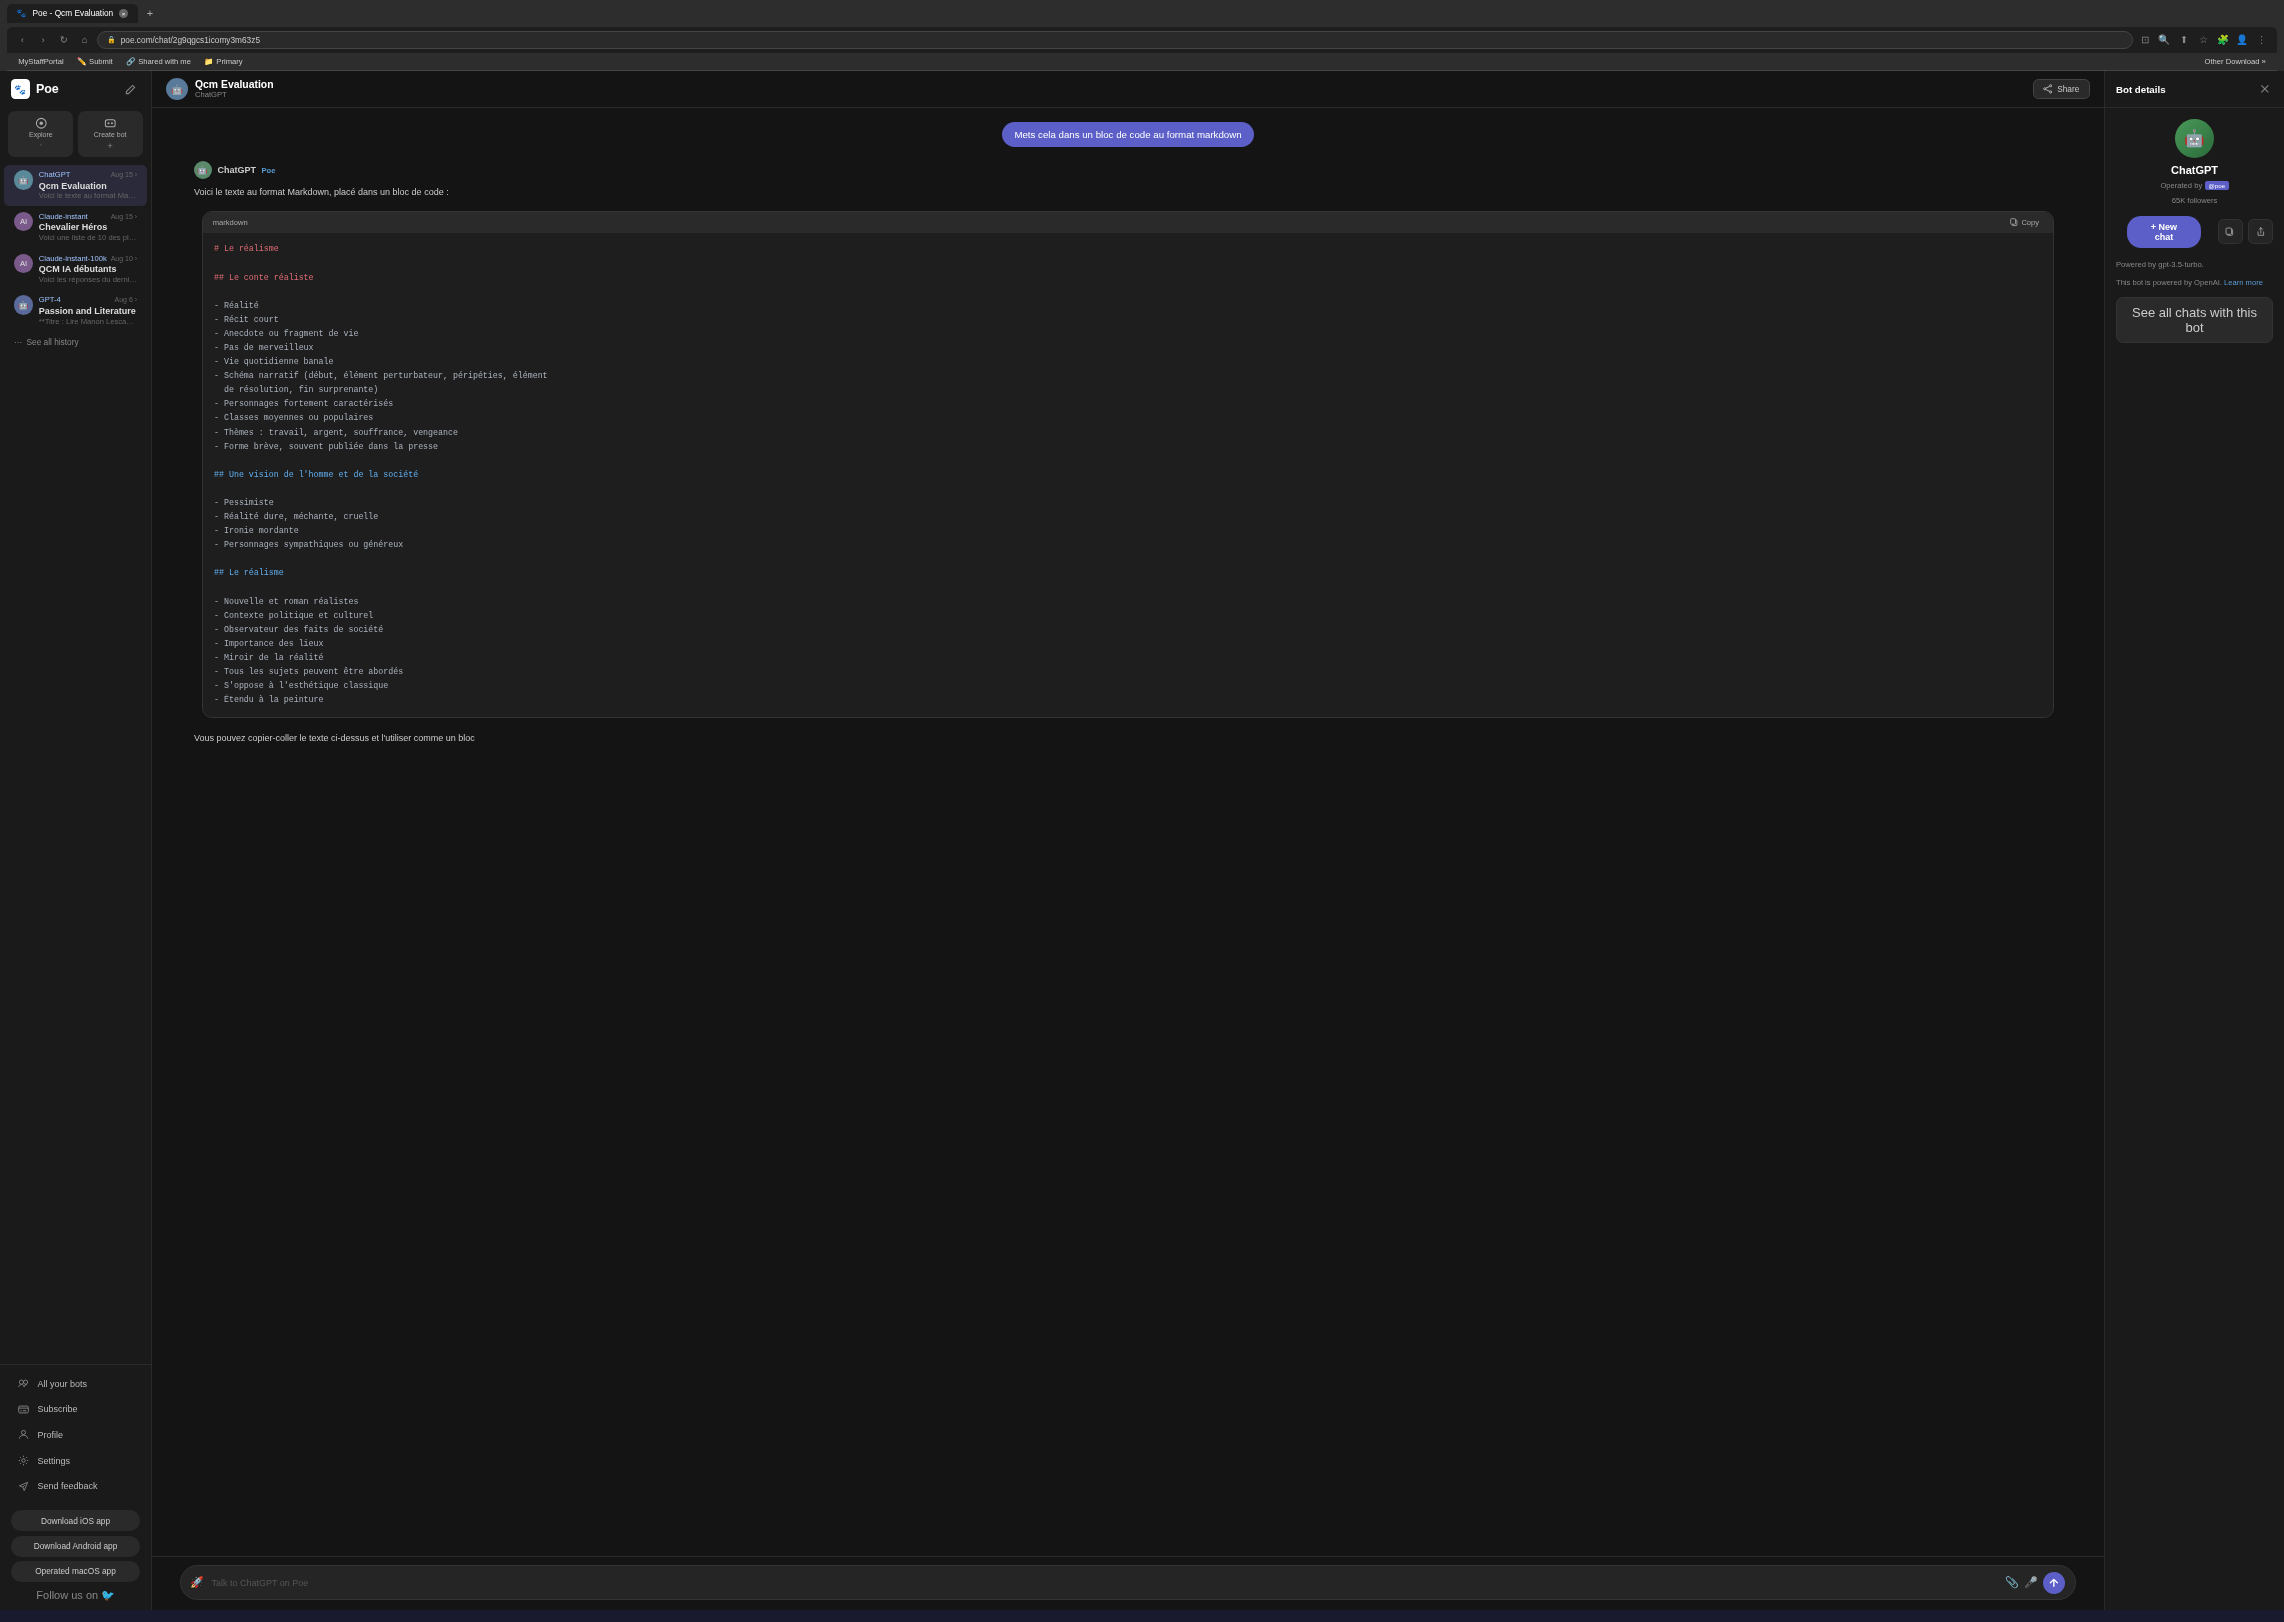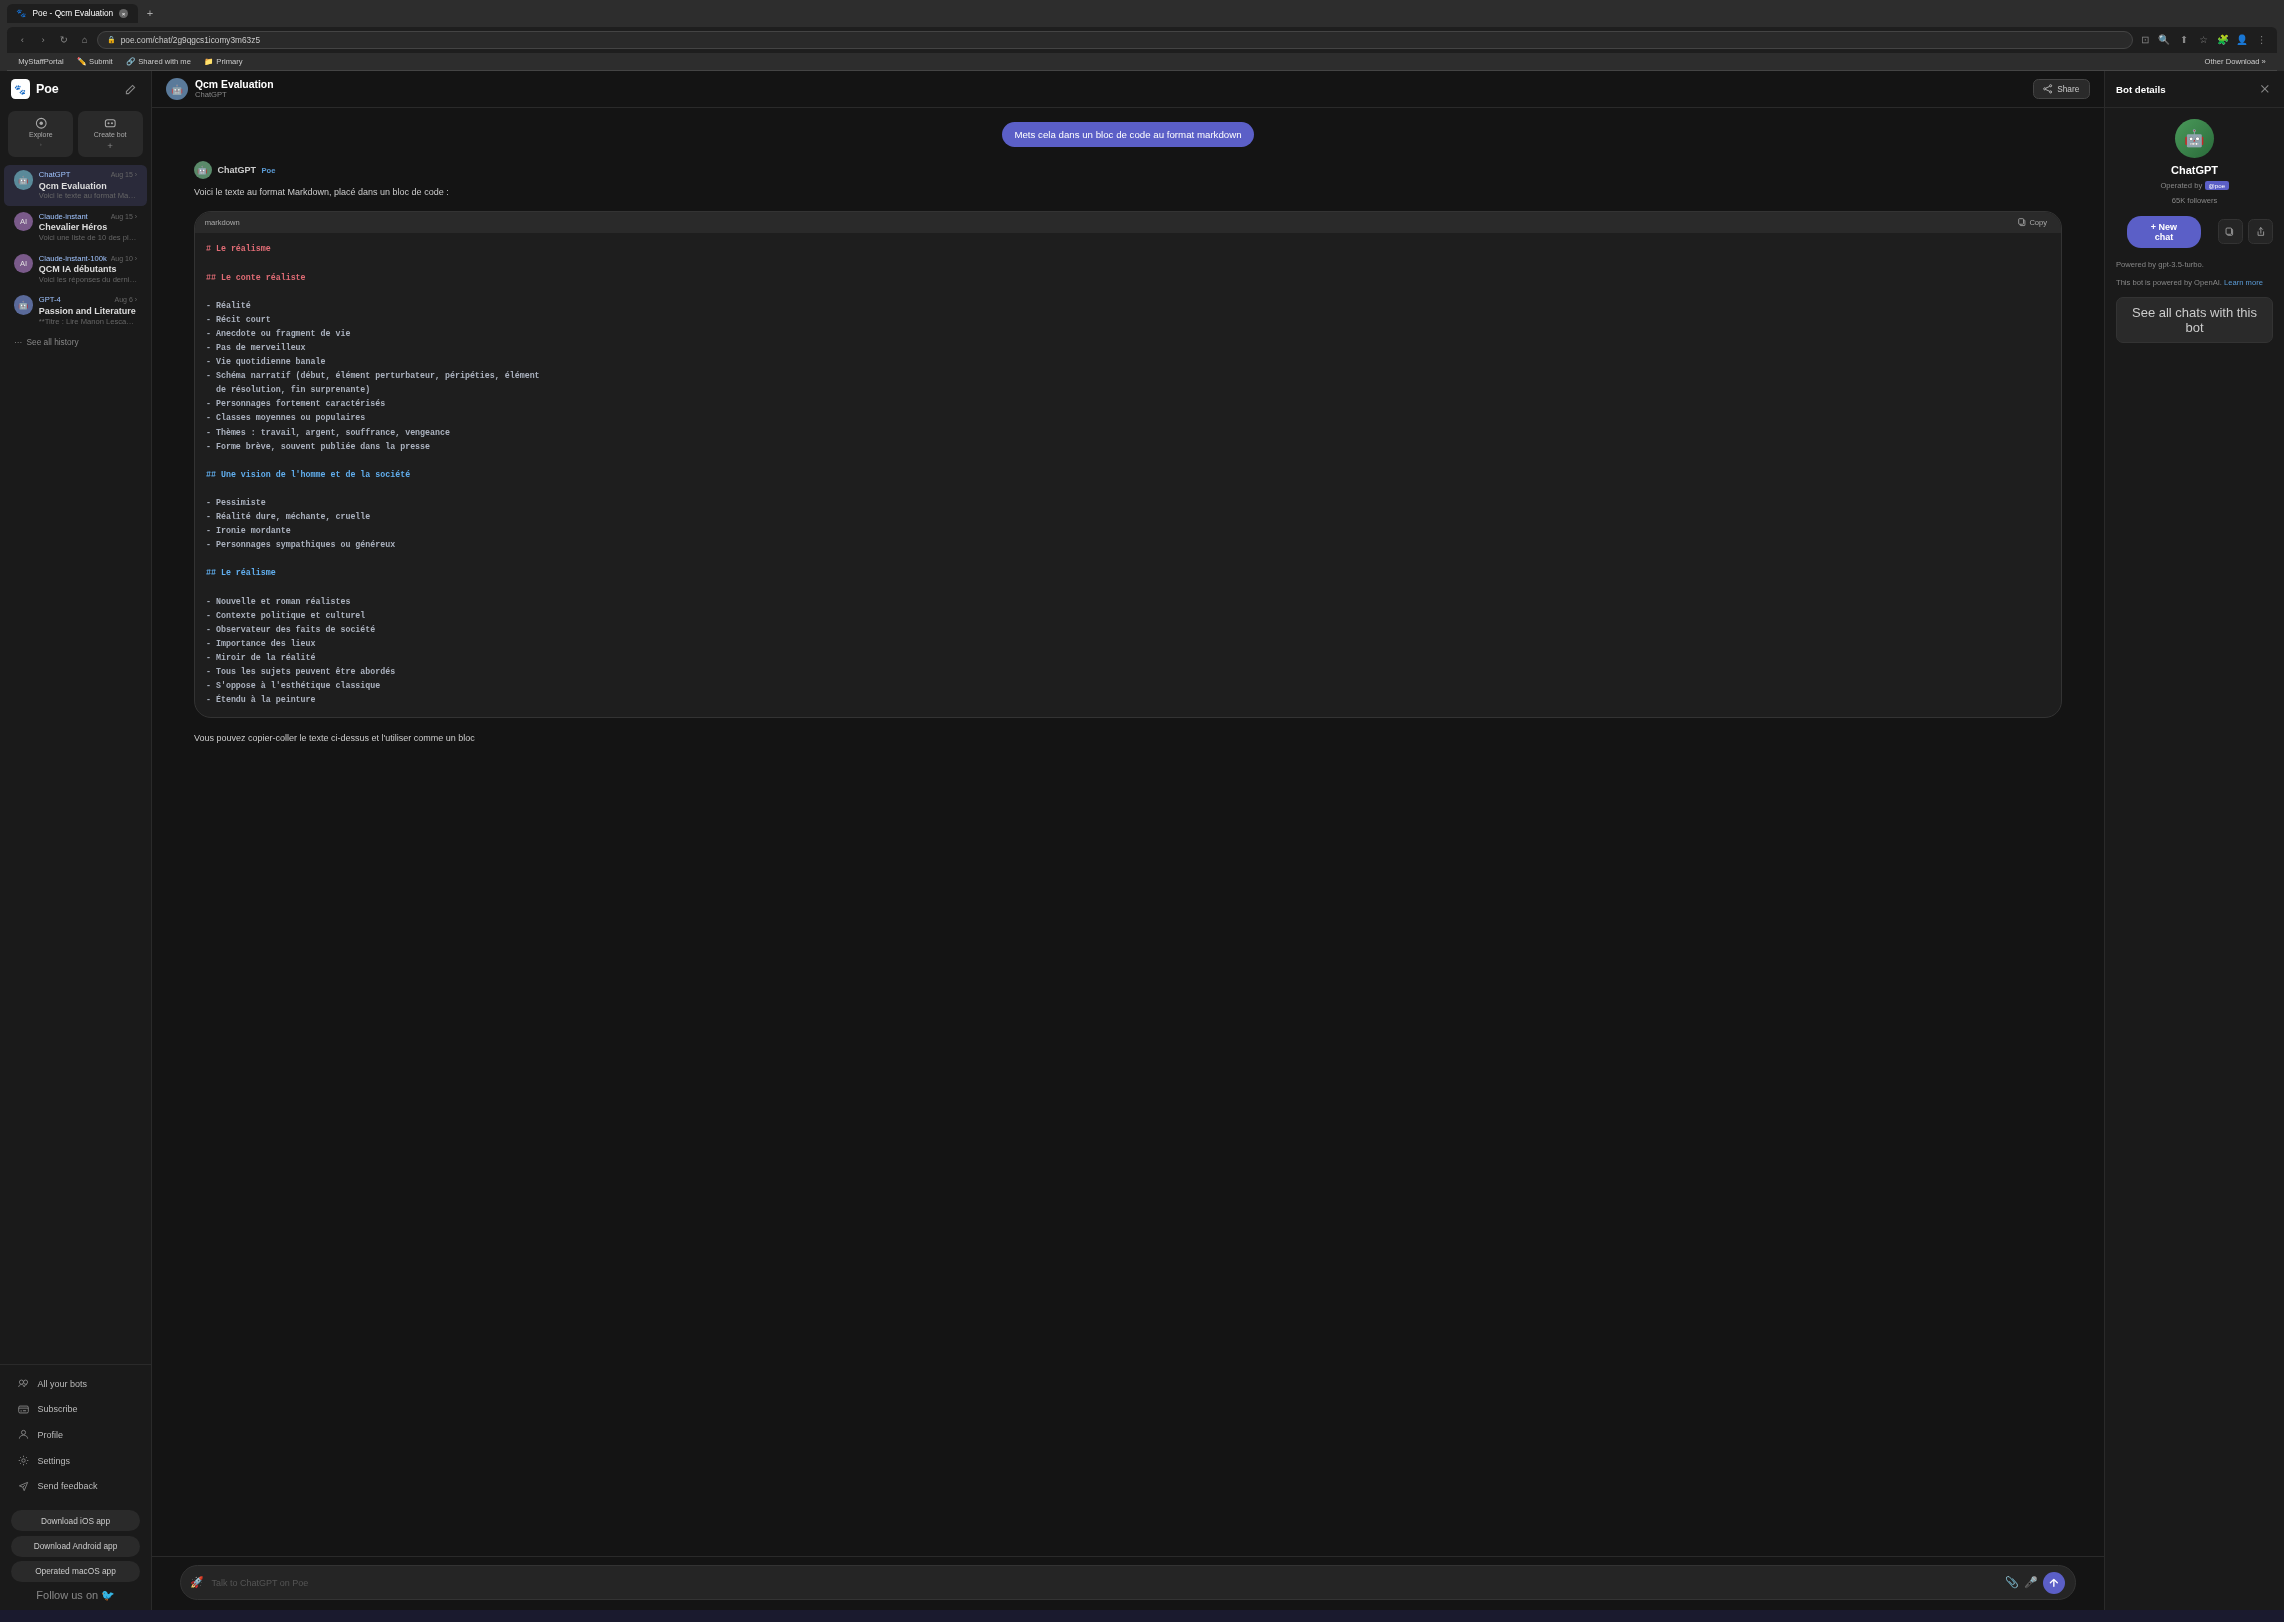--- a/index.html
+++ b/index.html
@@ -67,24 +67,24 @@
     .chat-header-subtitle { font-size: 7.6px; color: #888; }
     .share-btn { background: #2a2a2a; border: 0.7px solid #444; color: #ccc; padding: 4.2px 9.7px; border-radius: 5.5px; font-size: 8.3px; cursor: pointer; display: flex; align-items: center; gap: 4.2px; }
 
     .chat-messages { flex: 1; overflow-y: auto; padding: 14px 42px; display: flex; flex-direction: column; gap: 14px; }
     .user-message-bubble { background: #5b5fc7; color: #fff; padding: 7px 12.5px; border-radius: 12.5px; font-size: 9.7px; align-self: center; max-width: 60%; text-align: center; }
     .bot-message { display: flex; flex-direction: column; gap: 5.5px; }
     .bot-message-header { display: flex; align-items: center; gap: 5.5px; font-size: 9px; font-weight: 600; color: #ccc; }
     .bot-avatar { width: 18px; height: 18px; border-radius: 50%; background: #5a8a6a; display: flex; align-items: center; justify-content: center; font-size: 8.3px; }
     .bot-message-source { font-size: 7.6px; color: #5b9bd5; cursor: pointer; }
     .message-text { font-size: 9px; color: #ccc; line-height: 1.6; }
-    .code-block { background: #1e1e1e; border: 0.7px solid #333; border-radius: 17px; overflow: hidden; margin: 7px 0; }
+    .code-block { background: #1e1e1e; border: 0.7px solid #333; border-radius: 10px; overflow: hidden; margin: 7px 8px; }
     .code-block-header { background: #2a2a2a; padding: 4.2px 9.7px; font-size: 7.6px; color: #aaa; display: flex; justify-content: space-between; align-items: center; }
     .copy-btn { background: transparent; border: none; color: #aaa; font-size: 7.6px; cursor: pointer; display: flex; align-items: center; gap: 2.8px; padding: 1.4px 4.2px; border-radius: 2.8px; }
-    .code-content { padding: 9.7px 11px; font-family: 'Courier New', monospace; font-size: 8.3px; line-height: 1.7; font-weight: bold; }
+    .code-content { padding: 9.7px 11px; font-family: 'Courier New', monospace; font-size: 8.3px; line-height: 1.7; }
     .code-h1 { color: #e06c75; }
     .code-h2 { color: #e06c75; }
     .code-list { color: #abb2bf; }
     .code-subh { color: #61afef; }
 
     .chat-input-area { padding: 8.3px 28px 9.7px; border-top: 0.7px solid #2a2a2a; }
     .chat-input-box { background: #252525; border: 0.7px solid #333; border-radius: 18px; display: flex; align-items: center; padding: 5.5px 9.7px; gap: 7px; }
     .chat-input-icon { color: #888; font-size: 11px; cursor: pointer; }
     .chat-input { flex: 1; background: transparent; border: none; color: #ccc; font-size: 9px; outline: none; }
     .chat-input::placeholder { color: #555; }

